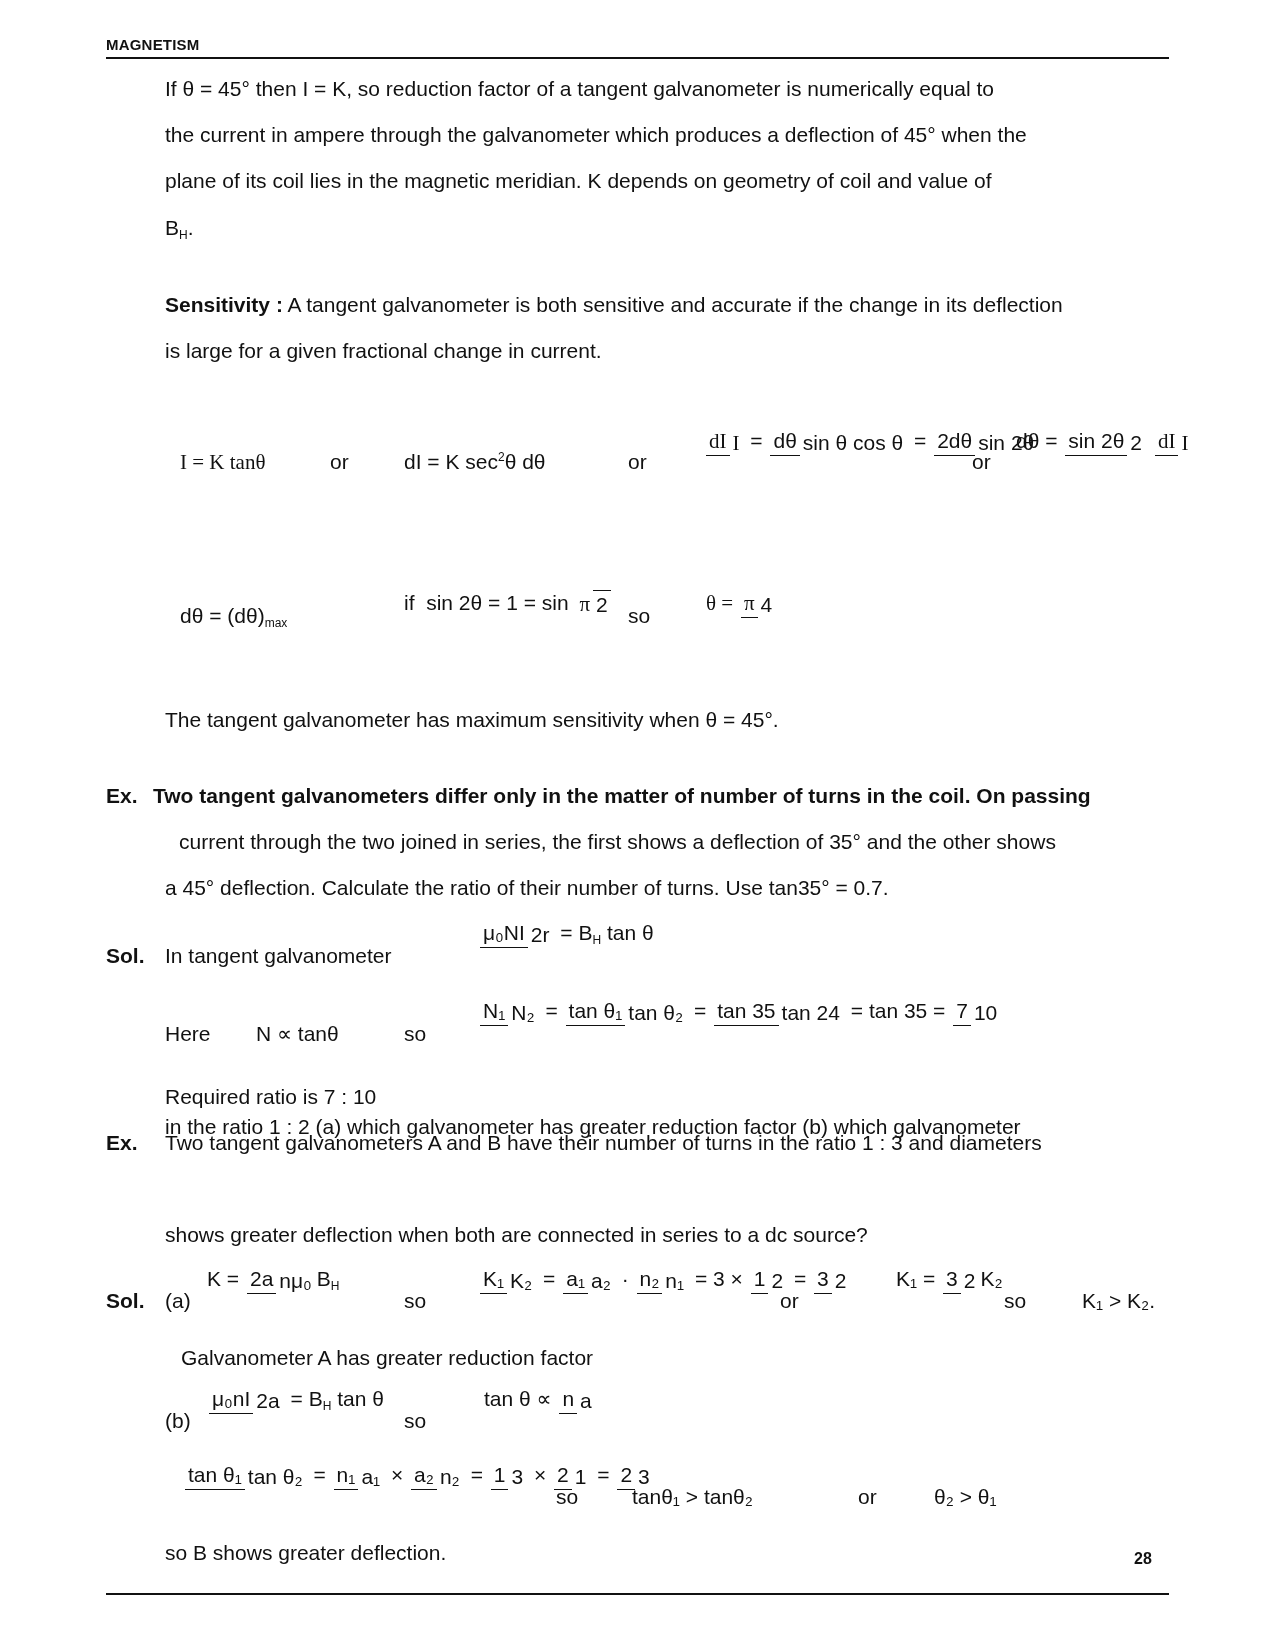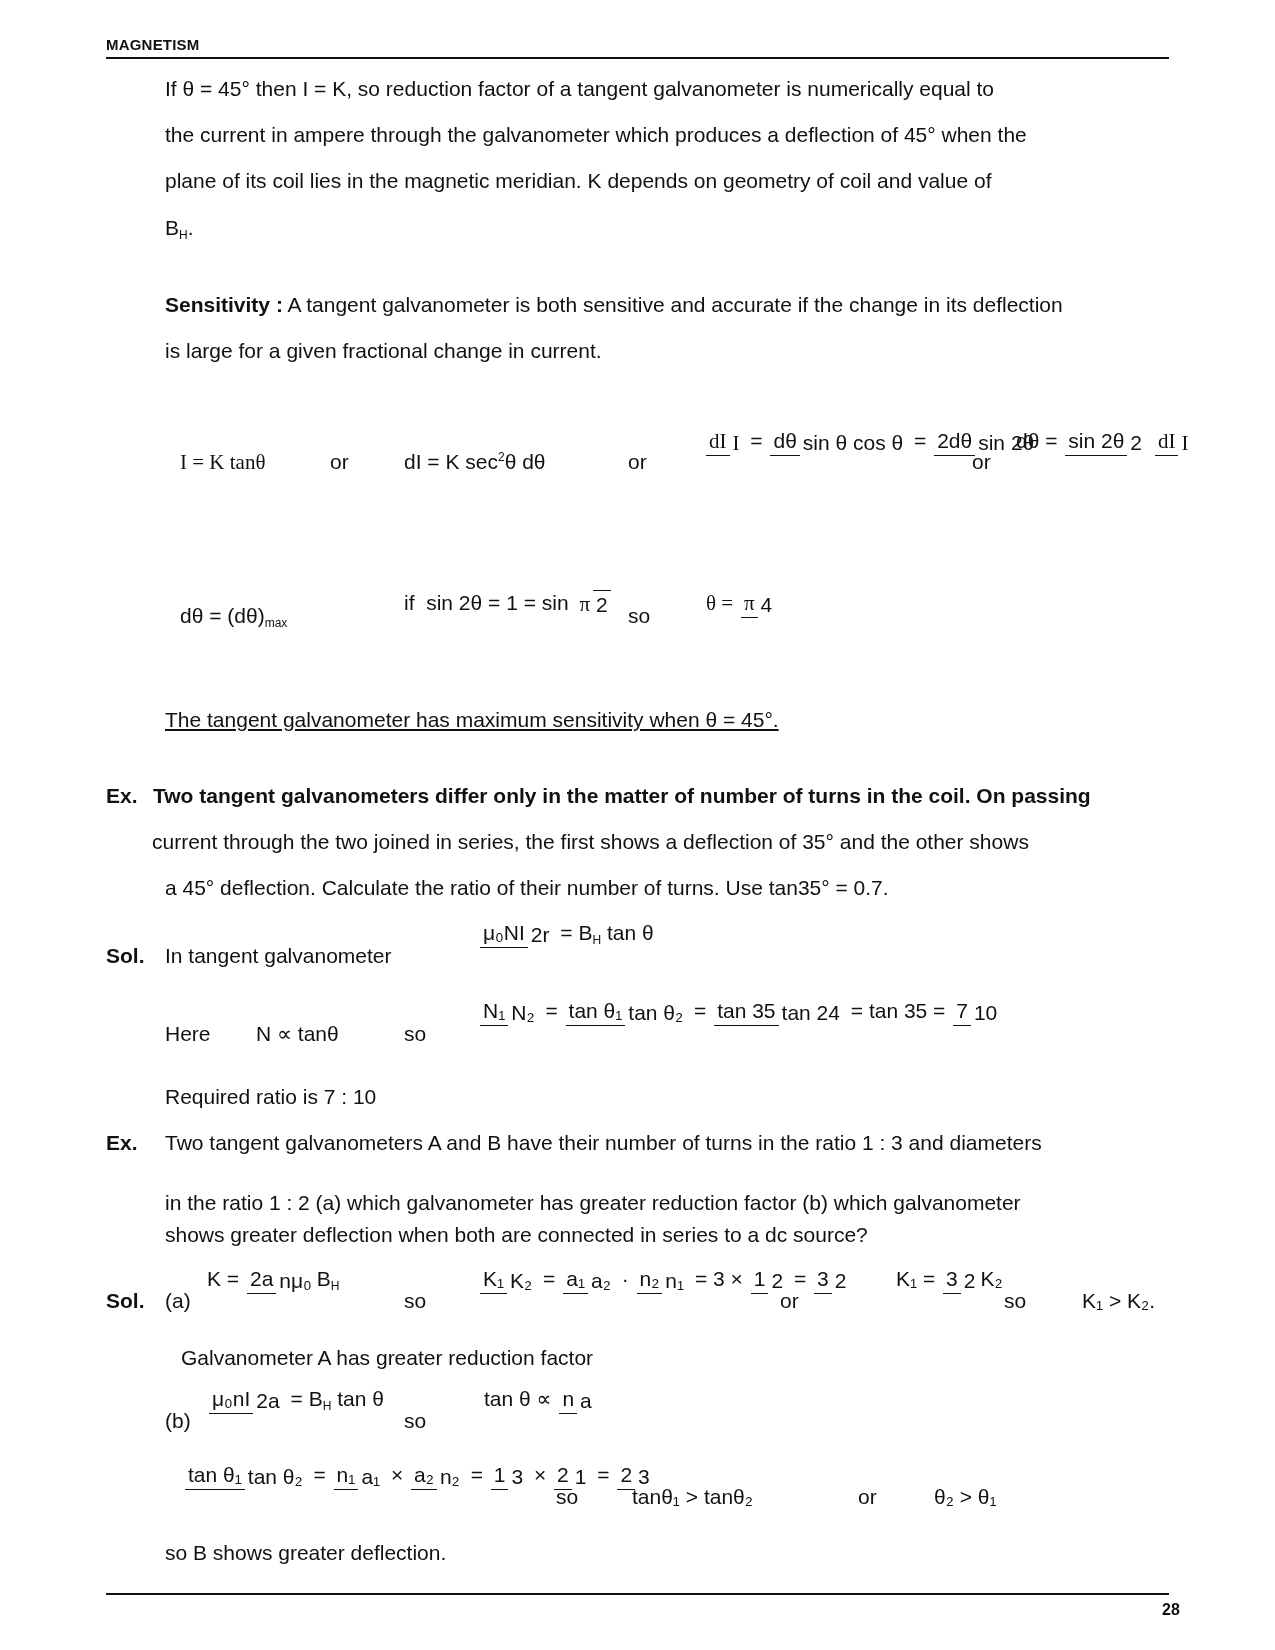--- a/index.html
+++ b/index.html
@@ -2,21 +2,21 @@
 <html><head>
 <meta charset="utf-8">
 <style>
   html, body { margin: 0; padding: 0; background: #ffffff; }
   body { width: 1275px; height: 1650px; position: relative; overflow: hidden;
          font-family: "Liberation Sans", sans-serif; color: #111; }
   .abs { position: absolute; white-space: nowrap; }
   .hdr { left: 106px; top: 36px; font-size: 15px; font-weight: bold; letter-spacing: 0.2px; }
   .rule-top { position: absolute; left: 106px; top: 57px; width: 1063px; height: 2px; background: #111; }
   .rule-bot { position: absolute; left: 106px; top: 1593px; width: 1063px; height: 2px; background: #111; }
-  .pageno { left: 1134px; top: 1601px; font-size: 16px; font-weight: bold; margin-left: 28px; }
+  .pageno { left: 1134px; top: 1550px; font-size: 16px; font-weight: bold; }
   .p { font-size: 21px; line-height: 46px; }
   .label { position: absolute; left: 106px; font-size: 21px; font-weight: bold; }
   .serif { font-family: "Liberation Serif", serif; }
   sub.s { font-size: 12px; vertical-align: -4px; }
   sup.s { font-size: 12px; vertical-align: 8px; }
   .frac { display: inline-flex; flex-direction: row; align-items: center; vertical-align: middle; margin: 0 2px; }
   .frac .num { border-bottom: 1.5px solid #111; padding: 0 3px 1px; line-height: 26px; }
   .frac .den { padding: 1px 3px 0; line-height: 26px; }
   .m { font-size: 21px; }
   b.bold { font-weight: bold; }
@@ -79,25 +79,25 @@
 </div>
 <div class="abs m" style="left:628px;top:604px;">so</div>
 <div class="abs m" style="left:706px;top:590px;">
   <span class="serif">θ =</span>
   <span class="frac">
       <span class="num serif">π</span>
       <span class="den">4</span>
     </span>
 </div>
 
-<div class="abs p" style="left:165px;top:697px;text-decoration:underline;">The tangent galvanometer has maximum sensitivity when θ = 45°.</div>
+<div class="abs p" style="left:165px;top:697px;">The tangent galvanometer has maximum sensitivity when θ = 45°.</div>
 
 <div class="label" style="top:784px;">Ex.</div>
 <div class="abs p" style="left:153px;top:773px;font-weight:bold;">Two tangent galvanometers differ only in the matter of number of turns in the coil. On passing</div>
-<div class="abs p" style="left:152px;top:819px;">current through the two joined in series, the first shows a deflection of 35° and the other shows</div>
+<div class="abs p" style="left:179px;top:819px;">current through the two joined in series, the first shows a deflection of 35° and the other shows</div>
 <div class="abs p" style="left:165px;top:865px;">a 45° deflection. Calculate the ratio of their number of turns. Use tan35° = 0.7.</div>
 
 <div class="label" style="top:944px;">Sol.</div>
 <div class="abs m" style="left:165px;top:944px;">In tangent galvanometer</div>
 <div class="abs m" style="left:478px;top:920px;">
   <span class="frac">
       <span class="num">μ₀NI</span>
       <span class="den">2r</span>
     </span>
   <span>= B</span><sub class="s">H</sub><span> tan θ</span>
@@ -123,21 +123,21 @@
   <span>= tan 35 =</span>
   <span class="frac">
       <span class="num">7</span>
       <span class="den">10</span>
     </span>
 </div>
 <div class="abs p" style="left:165px;top:1074px;">Required ratio is 7 : 10</div>
 
 <div class="label" style="top:1131px;">Ex.</div>
 <div class="abs p" style="left:165px;top:1120px;">Two tangent galvanometers A and B have their number of turns in the ratio 1 : 3 and diameters</div>
-<div class="abs p" style="left:165px;top:1180px;">in the ratio 1 : 2 (a) which galvanometer has greater reduction factor (b) which galvanometer</div>
+<div class="abs p" style="left:165px;top:1104px;">in the ratio 1 : 2 (a) which galvanometer has greater reduction factor (b) which galvanometer</div>
 <div class="abs p" style="left:165px;top:1212px;">shows greater deflection when both are connected in series to a dc source?</div>
 
 <div class="label" style="top:1289px;">Sol.</div>
 <div class="abs m" style="left:165px;top:1289px;">(a)</div>
 <div class="abs m" style="left:207px;top:1266px;">
   <span>K =</span>
   <span class="frac">
       <span class="num">2a</span>
       <span class="den">nμ₀</span>
     </span><span>B</span><sub class="s">H</sub>

